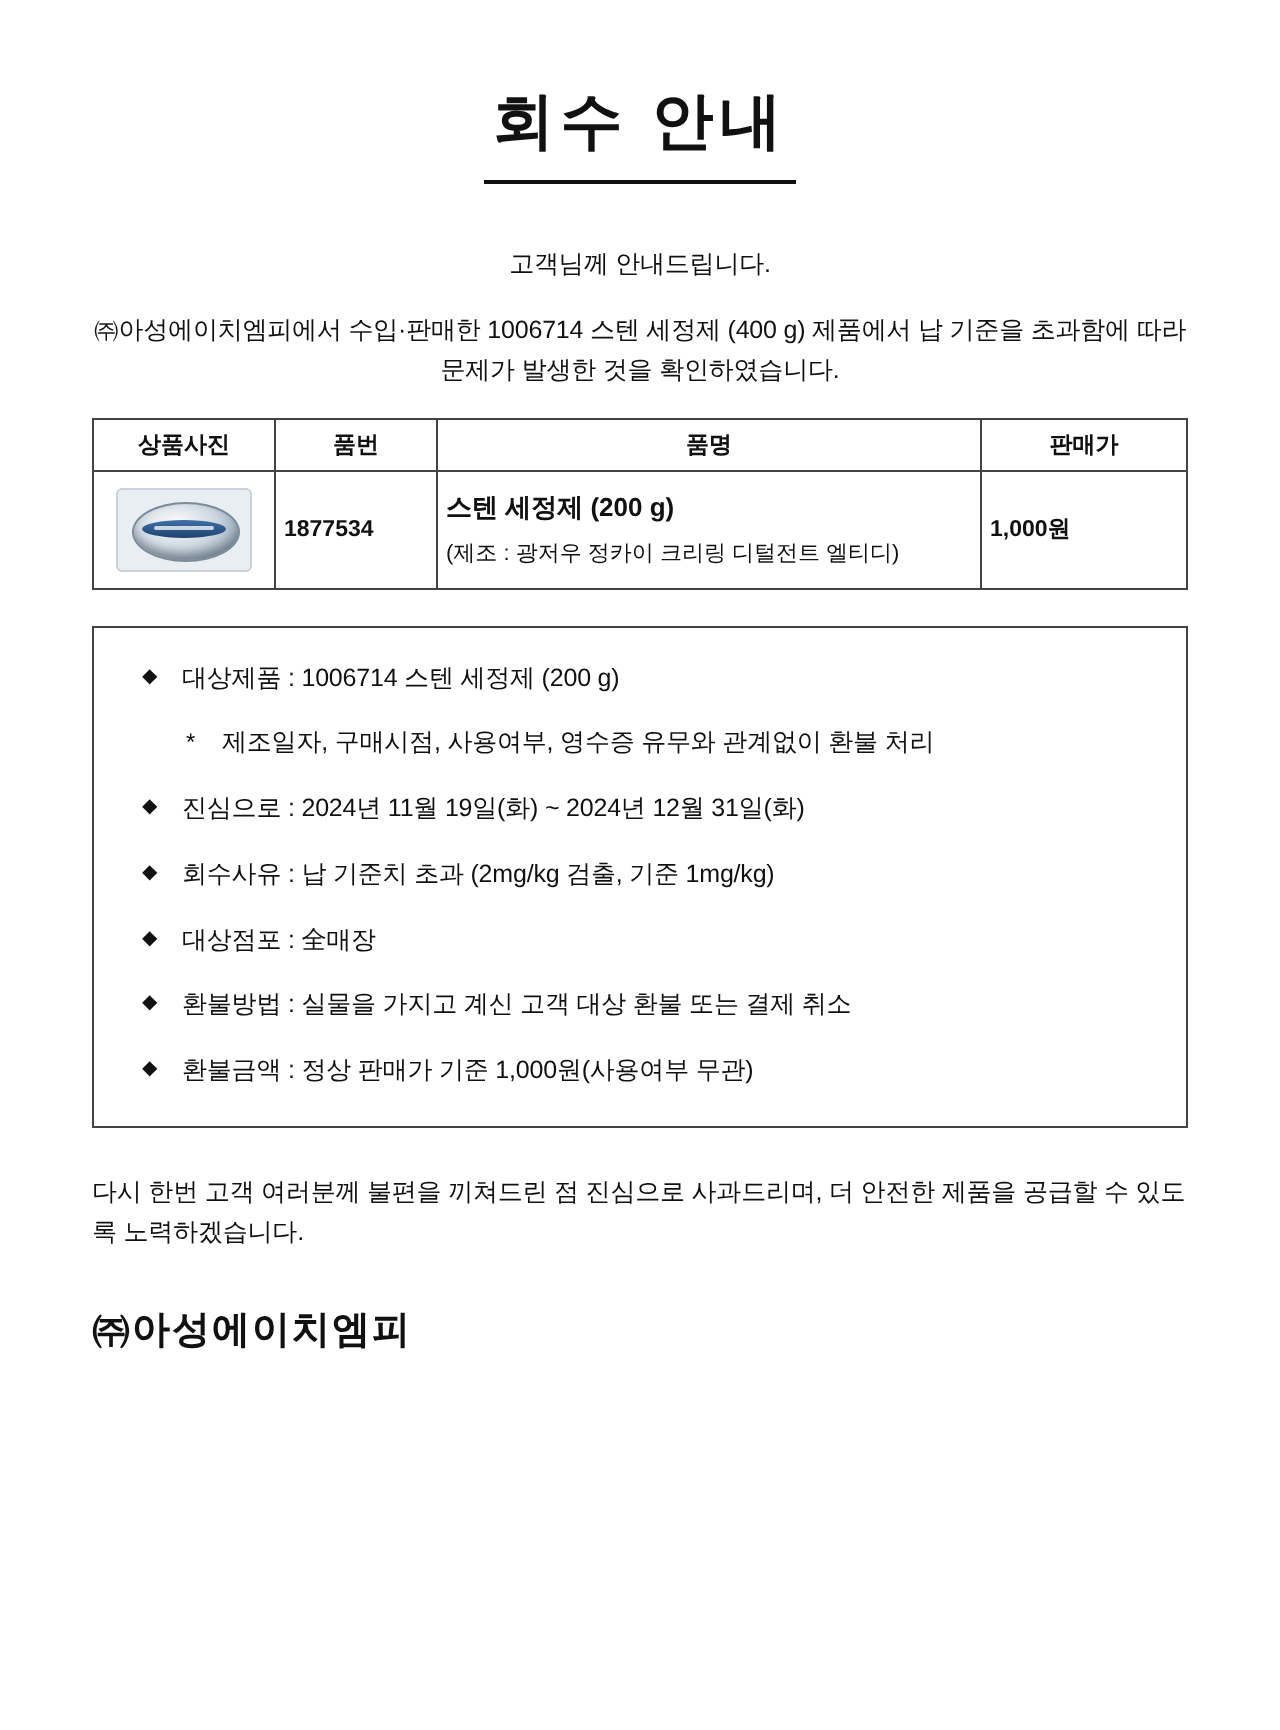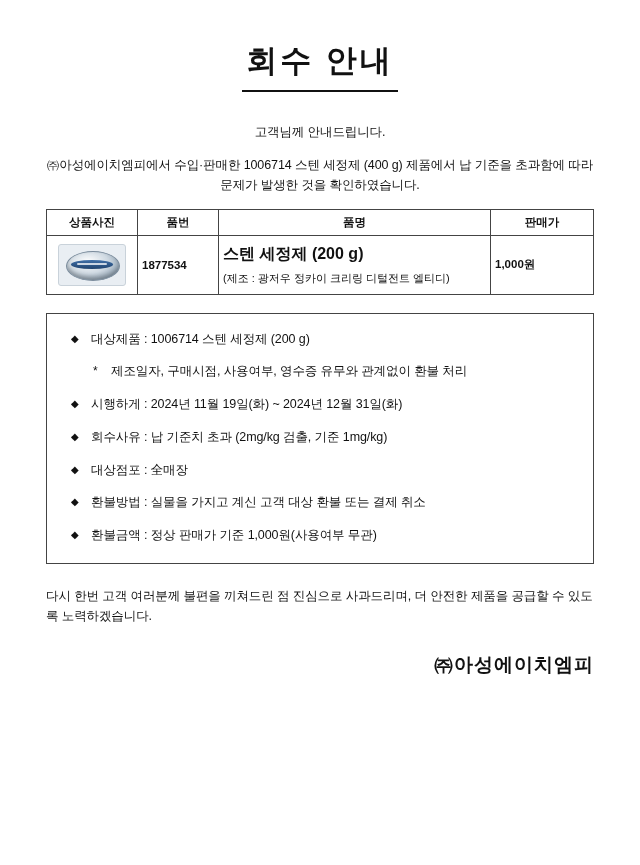--- a/index.html
+++ b/index.html
@@ -67,21 +67,21 @@
     background: #ffffff;
   }
   table.product td {
     padding: 8px 4px;
   }
   .col-photo { width: 86px; }
   .col-code  { width: 76px; }
   .col-price { width: 98px; margin-left: 45px; }
   .prod-name {
     font-weight: bold;
-    font-size: 16px;
+    font-size: 13px;
     margin-bottom: 6px;
   }
   .prod-sub {
     font-size: 11px;
     font-weight: normal;
   }
   .code-cell {
     font-weight: bold;
     font-size: 12.5px;
   }
@@ -167,21 +167,21 @@
     font-size: 12px;
   }
   
   .footer-text {
     font-size: 12.5px;
     line-height: 1.62;
     margin: 0 0 26px 0;
     letter-spacing: -0.1px;
   }
   .signature {
-    text-align: right;
+    text-align: left;
     font-size: 19px;
     font-weight: bold;
     letter-spacing: 1px;
   }
 </style>
 </head>
 <body>
 
 <div class="page">
 
@@ -226,21 +226,21 @@
       <li>
         <span class="bullet">◆</span>
         <span>대상제품 : 1006714 스텐 세정제 (200 g)</span>
       </li>
       <li class="sub">
         <span class="bullet">*</span>
         <span>제조일자, 구매시점, 사용여부, 영수증 유무와 관계없이 환불 처리</span>
       </li>
       <li>
         <span class="bullet">◆</span>
-        <span>시행하게 : 2024년 11월 19일(화) ~ 2024년 12월 31일(화)</span>
+        <span>진심으로 : 2024년 11월 19일(화) ~ 2024년 12월 31일(화)</span>
       </li>
       <li>
         <span class="bullet">◆</span>
         <span>회수사유 : 납 기준치 초과 (2mg/kg 검출, 기준 1mg/kg)</span>
       </li>
       <li>
         <span class="bullet">◆</span>
         <span>대상점포 : 全매장</span>
       </li>
       <li>

